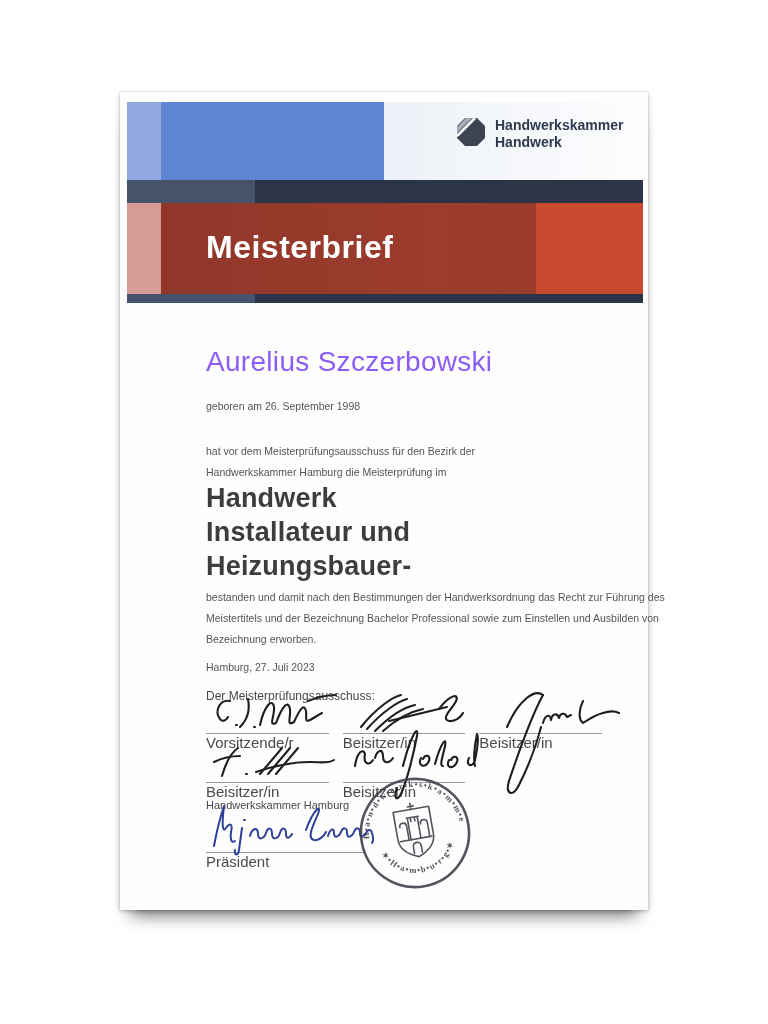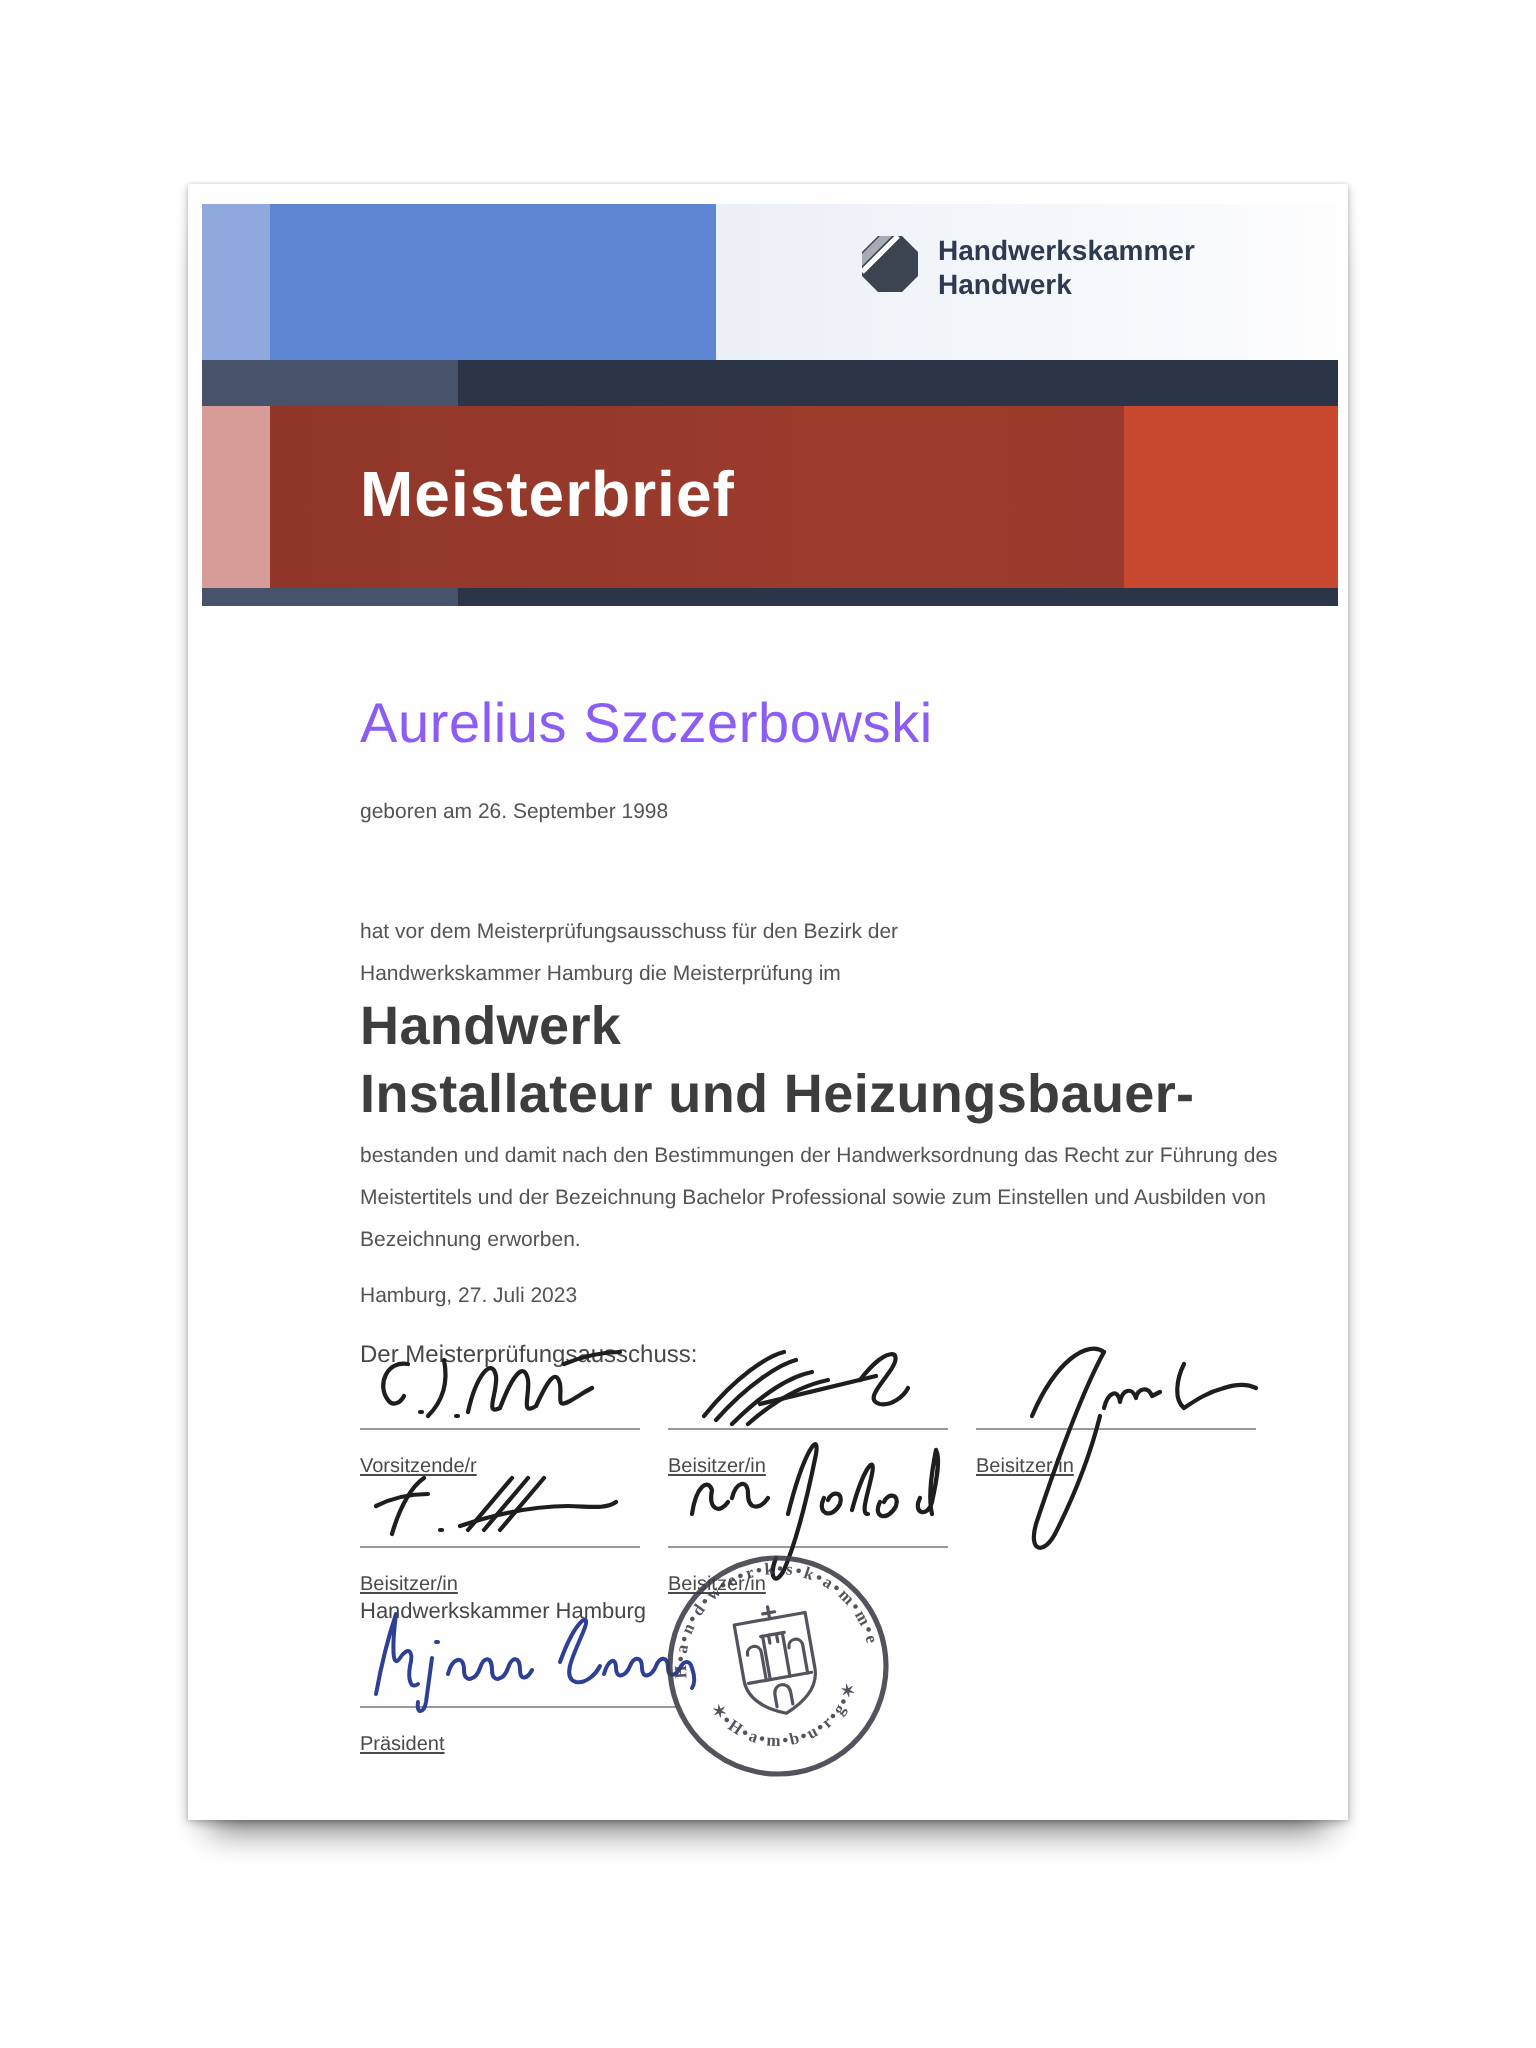--- a/index.html
+++ b/index.html
@@ -1,20 +1,20 @@
 <!DOCTYPE html>
 <html><head>
 <meta charset="utf-8">
 <style>
   * { box-sizing: border-box; margin: 0; padding: 0; }
   html,body { width: 768px; height: 1024px; background: #ffffff; font-family: "Liberation Sans", sans-serif; }
 
   .paper {
     position: relative;
-    width: 580px;
+    width: 528px;
     height: 818px;
     margin: 92px auto 0 auto;
     background: #fefefe;
     box-shadow: 0 0 2px rgba(0,0,0,.20), 2px 2px 4px rgba(0,0,0,.10),
                 -2px 2px 4px rgba(0,0,0,.10), 0 16px 16px -11px rgba(0,0,0,.55);
   }
 
   
   .bands { padding: 10px 5px 0 7px; }
   .band-blue {
@@ -43,32 +43,32 @@
 
   
   .logo { position:absolute; left:329px; top:15px; display:flex; gap:9px; align-items:flex-start; z-index:3; }
   .logo-text { color:#2e3a50; font-size:14px; font-weight:bold; line-height:17px; padding-top:0px; }
 
   
   .content { padding: 0 46px 0 86px; color:#4c4c4c; }
   .recipient-name { margin-top:42px; font-size:28px; font-weight:normal; color:#8b5cf6; line-height:34px; letter-spacing:.3px; }
   .small { font-size:10.5px; line-height:21px; color:#545454; letter-spacing:0; white-space:nowrap; }
   .birth-line { margin-top:20px; line-height:15px; }
-  .intro { margin-top:42px; }
+  .intro { margin-top:27px; }
   .trade-title { margin-top:-2px; font-size:27px; color:#3d3d3d; line-height:34px; letter-spacing:.2px; }
   .grant { margin-top:4px; }
   .place-date { margin-top:10px; line-height:15px; }
   .committee-heading { margin-top:14px; font-size:12px; color:#474747; line-height:15px; }
 
   .sig-row { display:flex; gap:14px; }
   .sig-row.first { margin-top:0; }
   .sig-col { width:140px; position:relative; }
   .sig-area { position:relative; height:30px; border-bottom:1px solid #9a9a9a; }
   .sig-svg { position:absolute; left:0; bottom:-6px; overflow:visible; pointer-events:none; }
-  .sig-label { display:block; font-size:10px; color:#4a4a4a; margin-top:13px; line-height:12px;text-decoration:underline; }
+  .sig-label { display:block; font-size:15px; color:#4a4a4a; margin-top:3px; line-height:12px; }
 
   .issuer-org { font-size:11px; color:#474747; line-height:15px; }
   .president { width:158px; position:relative; }
   .president .sig-area { height:40px; }
 
   
   .stamp { position:absolute; left:235px; top:681px; width:120px; height:120px; opacity:.88; }
 
   .sig-stroke { fill:none; stroke:#1e1e1e; stroke-width:2.1; stroke-linecap:round; stroke-linejoin:round; }
   .sig-stroke.blue { stroke:#2e3f96; stroke-width:2.0; }

